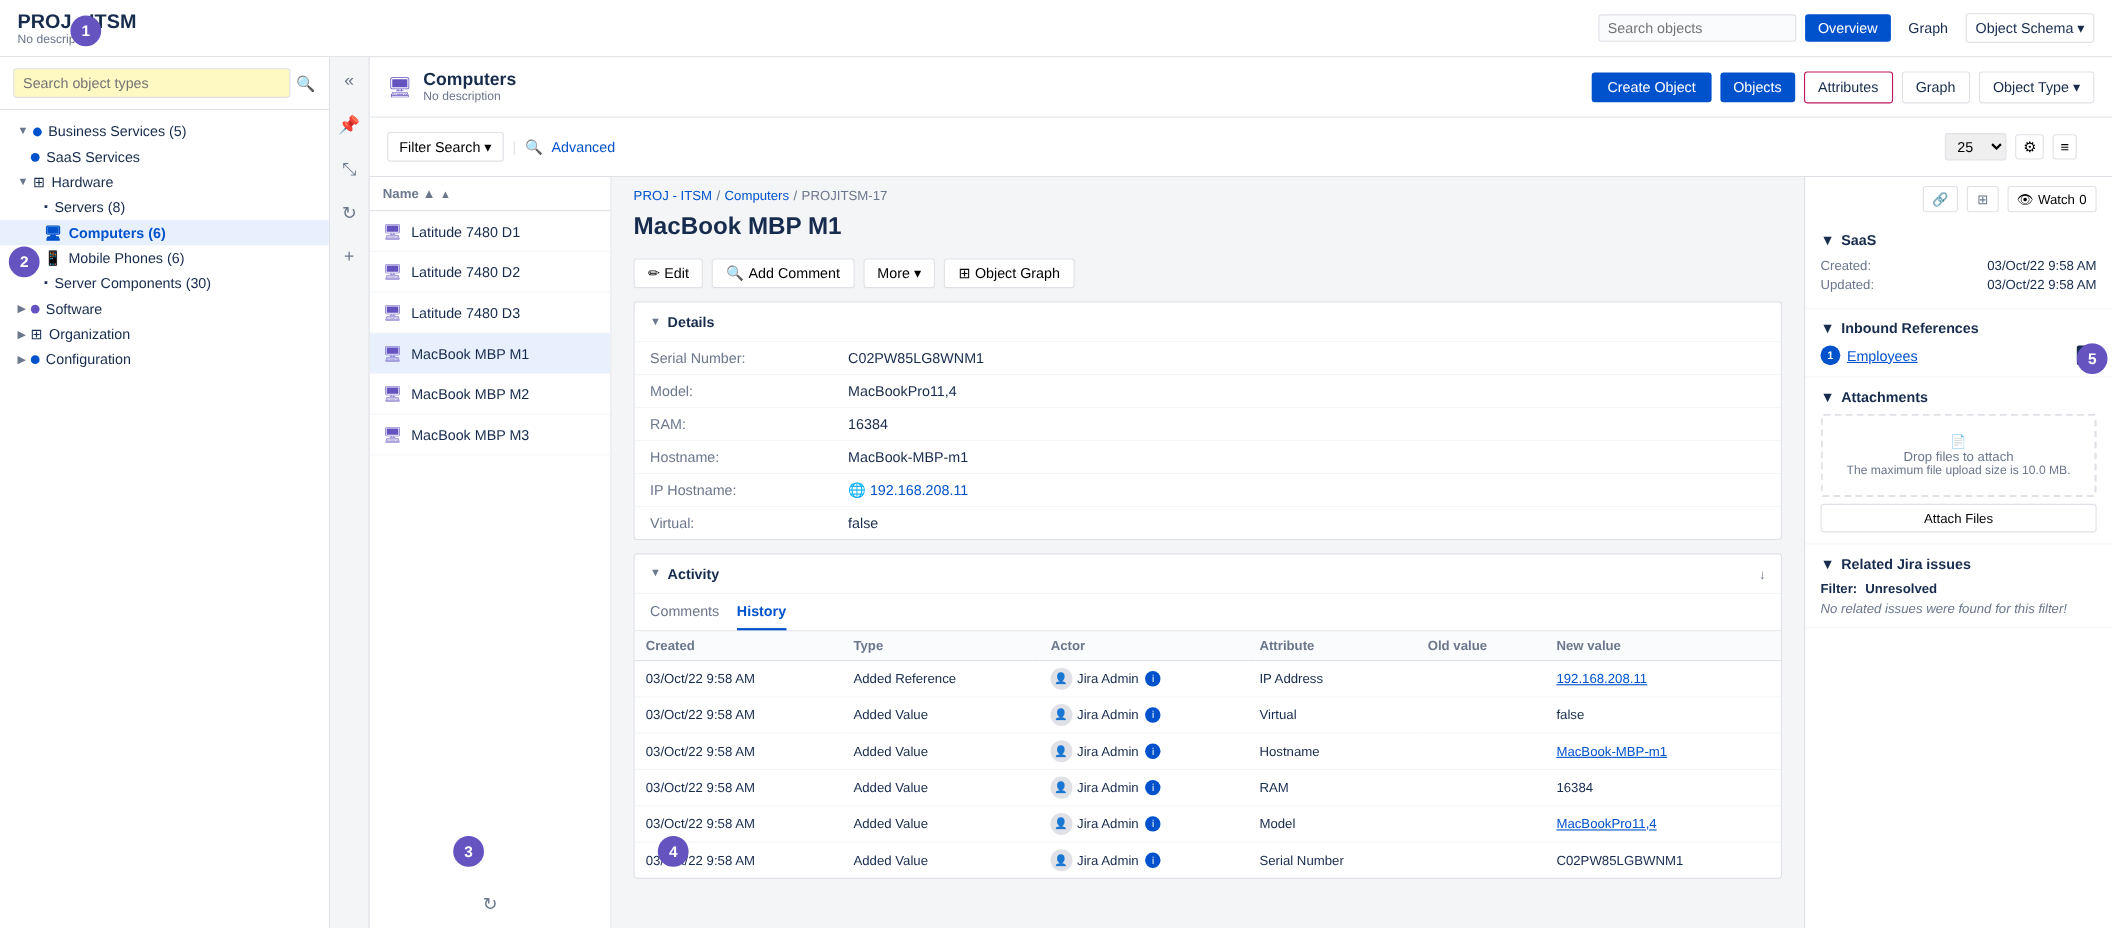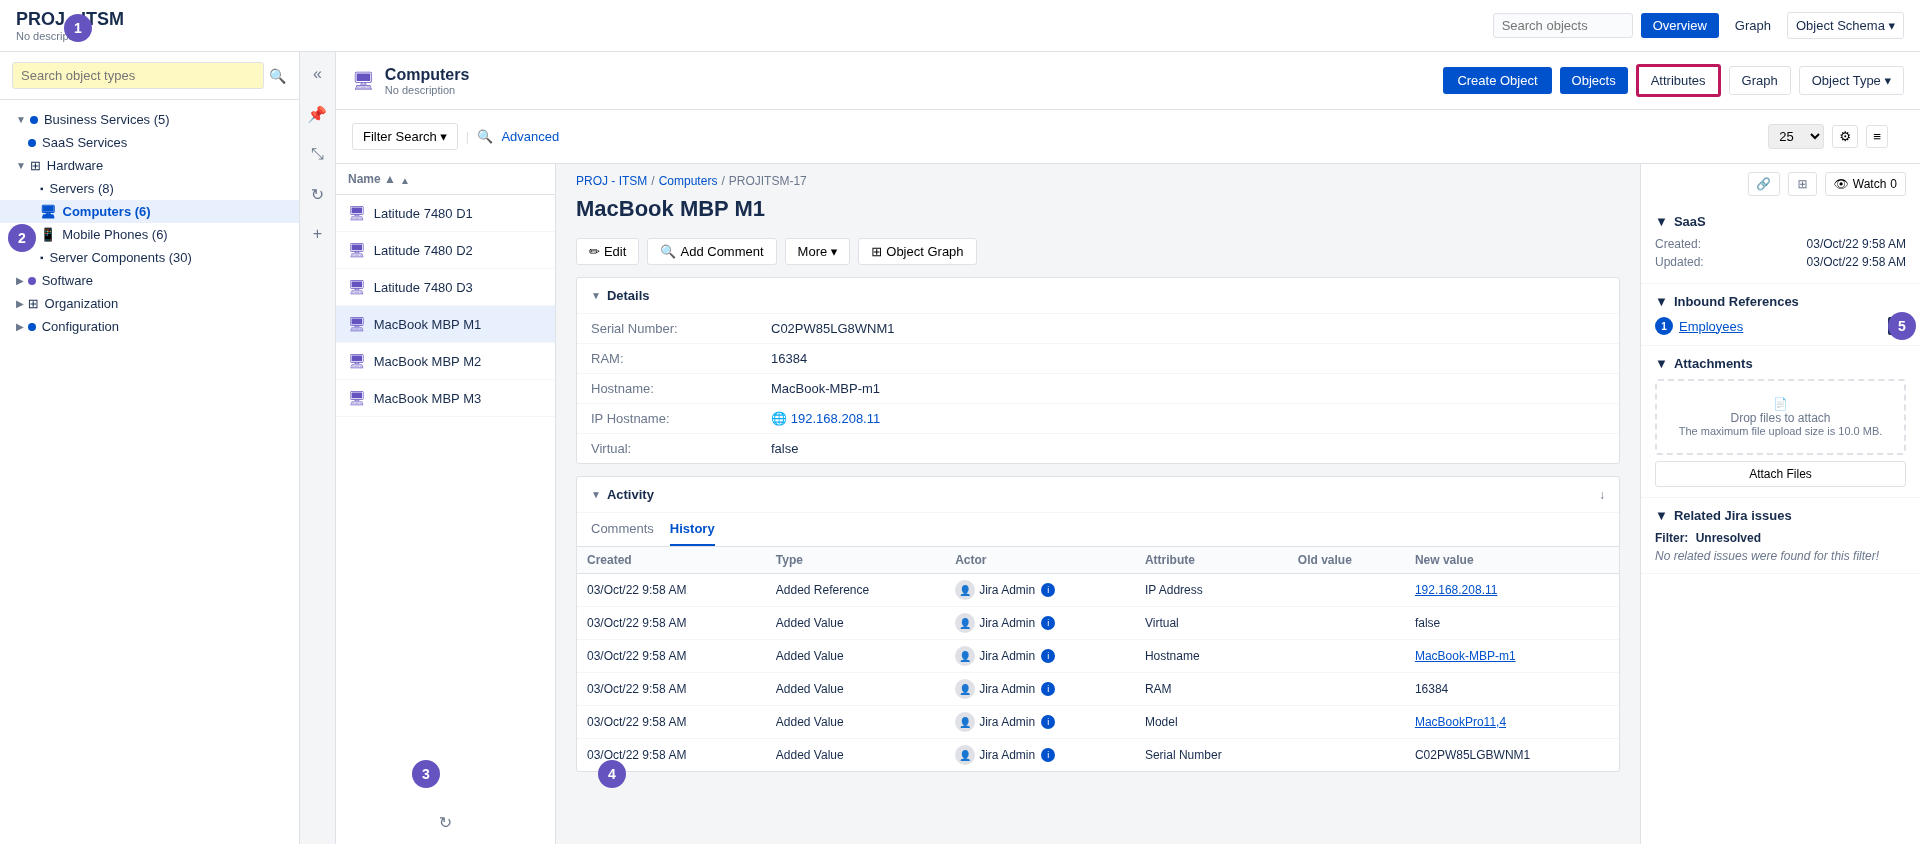--- a/index.html
+++ b/index.html
@@ -10,21 +10,21 @@
       display: flex; align-items: center; justify-content: space-between;
       background: #fff; border-bottom: 1px solid #dfe1e6;
       padding: 0 16px; height: 52px;
     }
     .top-bar-left { display: flex; flex-direction: column; }
     .top-bar-title { font-size: 18px; font-weight: 700; color: #172b4d; }
     .top-bar-subtitle { font-size: 11px; color: #6b778c; }
     .top-bar-right { display: flex; align-items: center; gap: 8px; }
     .search-objects-input {
       border: 1px solid #dfe1e6; border-radius: 3px; padding: 4px 8px;
-      font-size: 13px; width: 140px; color: #172b4d; background: #fafbfc;
+      font-size: 13px; width: 180px; color: #172b4d; background: #fafbfc;
     }
     .btn-overview {
       background: #0052cc; color: #fff; border: none; border-radius: 3px;
       padding: 5px 12px; font-size: 13px; cursor: pointer; font-weight: 500;
     }
     .btn-text {
       background: none; border: none; font-size: 13px; color: #172b4d;
       cursor: pointer; padding: 5px 8px;
     }
     .btn-schema {
@@ -83,21 +83,21 @@
       display: flex; align-items: center; justify-content: space-between;
       padding: 12px 16px; border-bottom: 1px solid #dfe1e6; background: #fff;
     }
     .object-header-left { display: flex; align-items: center; gap: 10px; }
     .object-icon { color: #6554c0; font-size: 18px; }
     .object-title { font-size: 16px; font-weight: 700; color: #172b4d; }
     .object-desc { font-size: 11px; color: #6b778c; }
     .object-header-right { display: flex; align-items: center; gap: 8px; }
     .btn-create { background: #0052cc; color: #fff; border: none; border-radius: 3px; padding: 6px 14px; font-size: 13px; font-weight: 500; cursor: pointer; }
     .btn-objects { background: #0052cc; color: #fff; border: none; border-radius: 3px; padding: 6px 12px; font-size: 13px; font-weight: 500; cursor: pointer; }
-    .btn-attr { background: #fff; color: #172b4d; border: 3px solid #be185d; border-radius: 3px; padding: 6px 12px; font-size: 13px; cursor: pointer; }
+    .btn-attr { background: #fff; color: #172b4d; border: 1px solid #be185d; border-radius: 3px; padding: 6px 12px; font-size: 13px; cursor: pointer; }
     .btn-graph-sm { background: #fff; color: #172b4d; border: 1px solid #dfe1e6; border-radius: 3px; padding: 6px 12px; font-size: 13px; cursor: pointer; }
     .btn-objtype { background: #fff; color: #172b4d; border: 1px solid #dfe1e6; border-radius: 3px; padding: 6px 12px; font-size: 13px; cursor: pointer; }
 
     
     .filter-bar {
       display: flex; align-items: center; gap: 8px; padding: 8px 16px;
       background: #fff; border-bottom: 1px solid #dfe1e6;
     }
     .btn-filter { background: #fff; border: 1px solid #dfe1e6; border-radius: 3px; padding: 5px 10px; font-size: 13px; cursor: pointer; display: flex; align-items: center; gap: 4px; }
     .btn-advanced { background: none; border: none; color: #0052cc; font-size: 13px; cursor: pointer; }
@@ -437,20 +437,24 @@
           <div class="section">
             <div class="section-header">
               <span class="section-toggle">▼</span>
               <span>Details</span>
             </div>
             <table class="detail-table">
               <tbody>
               <tr>
                 <td>Serial Number:</td>
                 <td>C02PW85LG8WNM1</td>
+              </tr>
+              <tr>
+                <td>Model:</td>
+                <td>MacBookPro11,4</td>
               </tr>
               <tr>
                 <td>RAM:</td>
                 <td>16384</td>
               </tr>
               <tr>
                 <td>Hostname:</td>
                 <td>MacBook-MBP-m1</td>
               </tr>
               <tr>

